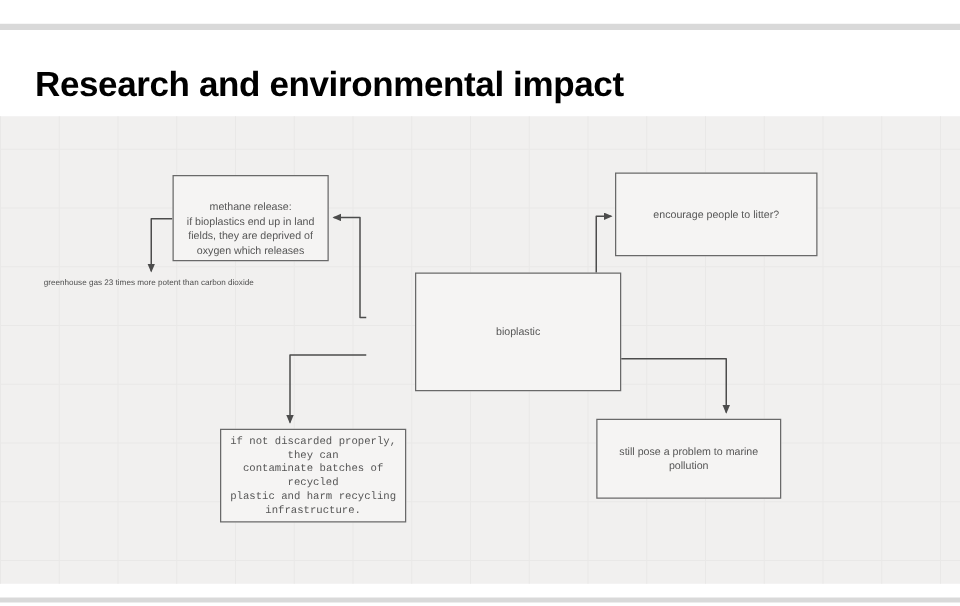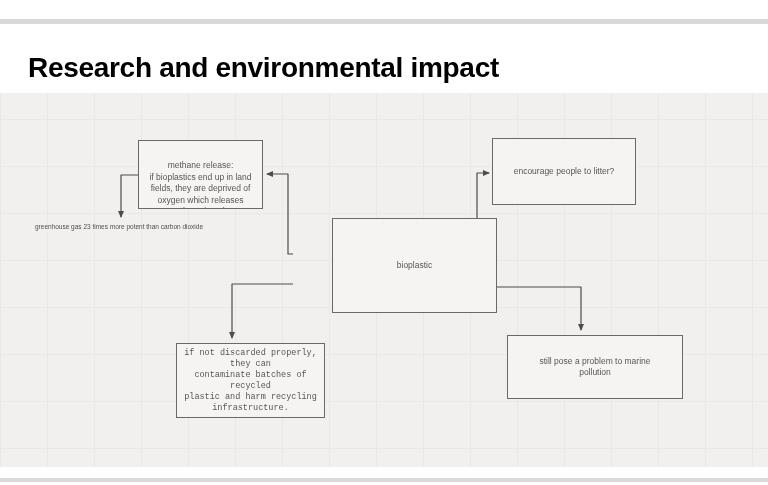--- a/index.html
+++ b/index.html
@@ -37,23 +37,23 @@
     position:absolute;box-sizing:border-box;
     background:#f5f4f3;border:1px solid #696969;
     color:#565656;font-size:8.5px;line-height:11px;
     display:flex;align-items:center;justify-content:center;
     text-align:center;overflow:hidden;
   }
   .node .label{white-space:pre-line;display:block;padding:0 3px;}
   .node.methane{align-items:flex-start;padding-top:19px;line-height:11.5px;}
   .node.bioplastic{left:293px;top:125px;width:165px;height:95px;margin-left:39px;}
   .node.methane{left:138px;top:47px;width:125px;height:69px;}
-  .node.litter{left:492px;top:45px;width:144px;height:67px;}
+  .node.litter{left:492px;top:45px;width:162px;height:67px;}
   .node.recycling{left:176px;top:250px;width:149px;height:75px;font-family:Liberation Mono, monospace;}
-  .node.marine{left:507px;top:242px;width:176px;height:64px;}
+  .node.marine{left:477px;top:242px;width:148px;height:64px;}
   .floating-text{
     position:absolute;left:28px;top:130px;width:182px;
     color:#4f4f4f;font-size:6.5px;line-height:8px;text-align:center;
   }
 </style>
 </head>
 <body>
 
 <div class="divider top"></div>
 

